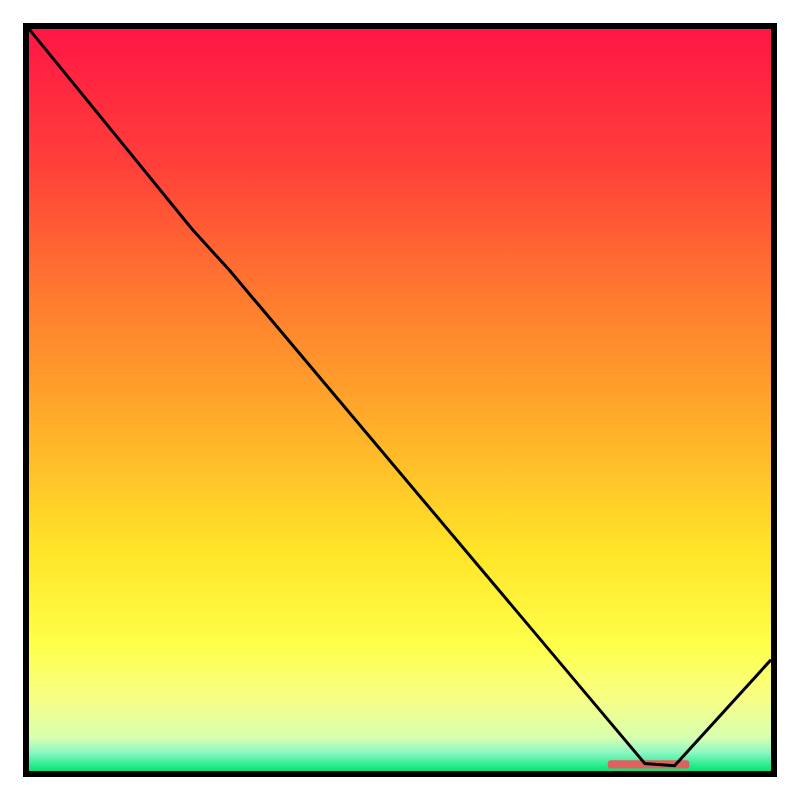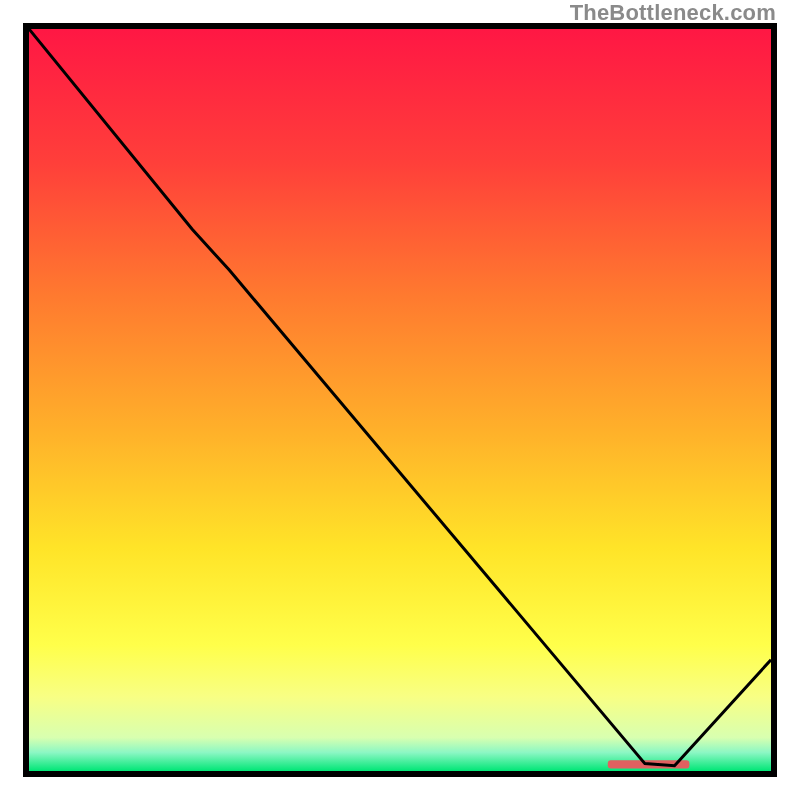--- a/index.html
+++ b/index.html
@@ -43,21 +43,20 @@
     font-weight: bold;
     color: #8a8a8a;
     letter-spacing: 0.2px;
   }
 </style>
 </head>
 <body>
 
 <div class="outer">
 
-  <div class="watermark">TheBottleneck.com</div>
 
   <div class="panel">
     <div class="plot-area">
       <svg id="plot-svg" width="742" height="742" viewBox="0 0 742 742">
         <defs>
           <linearGradient id="bg-grad" x1="0" y1="0" x2="0" y2="1">
               <stop offset="0.00%" stop-color="#ff1744"></stop>
               <stop offset="18.00%" stop-color="#ff3f3a"></stop>
               <stop offset="36.00%" stop-color="#ff7a2f"></stop>
               <stop offset="54.00%" stop-color="#ffb02a"></stop>

